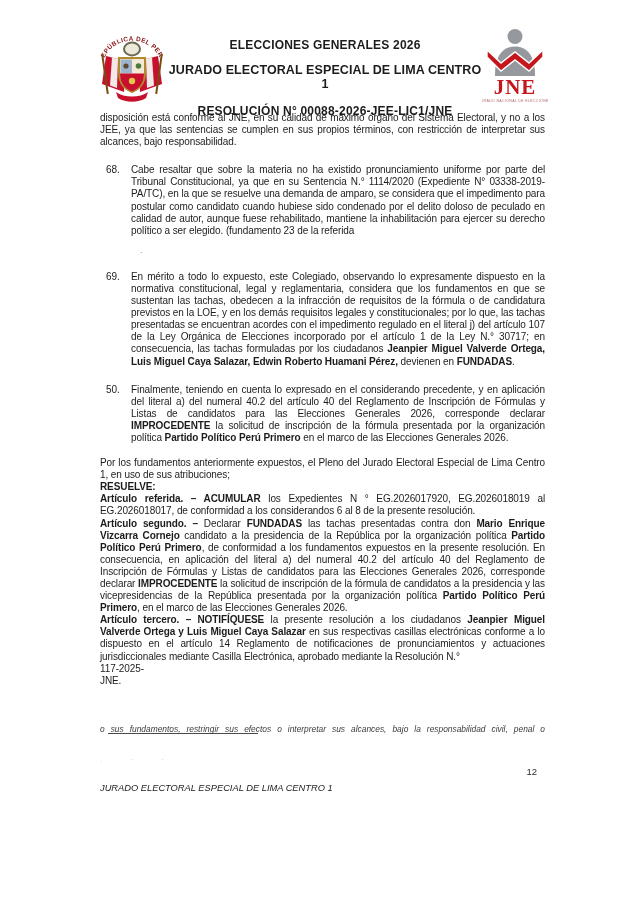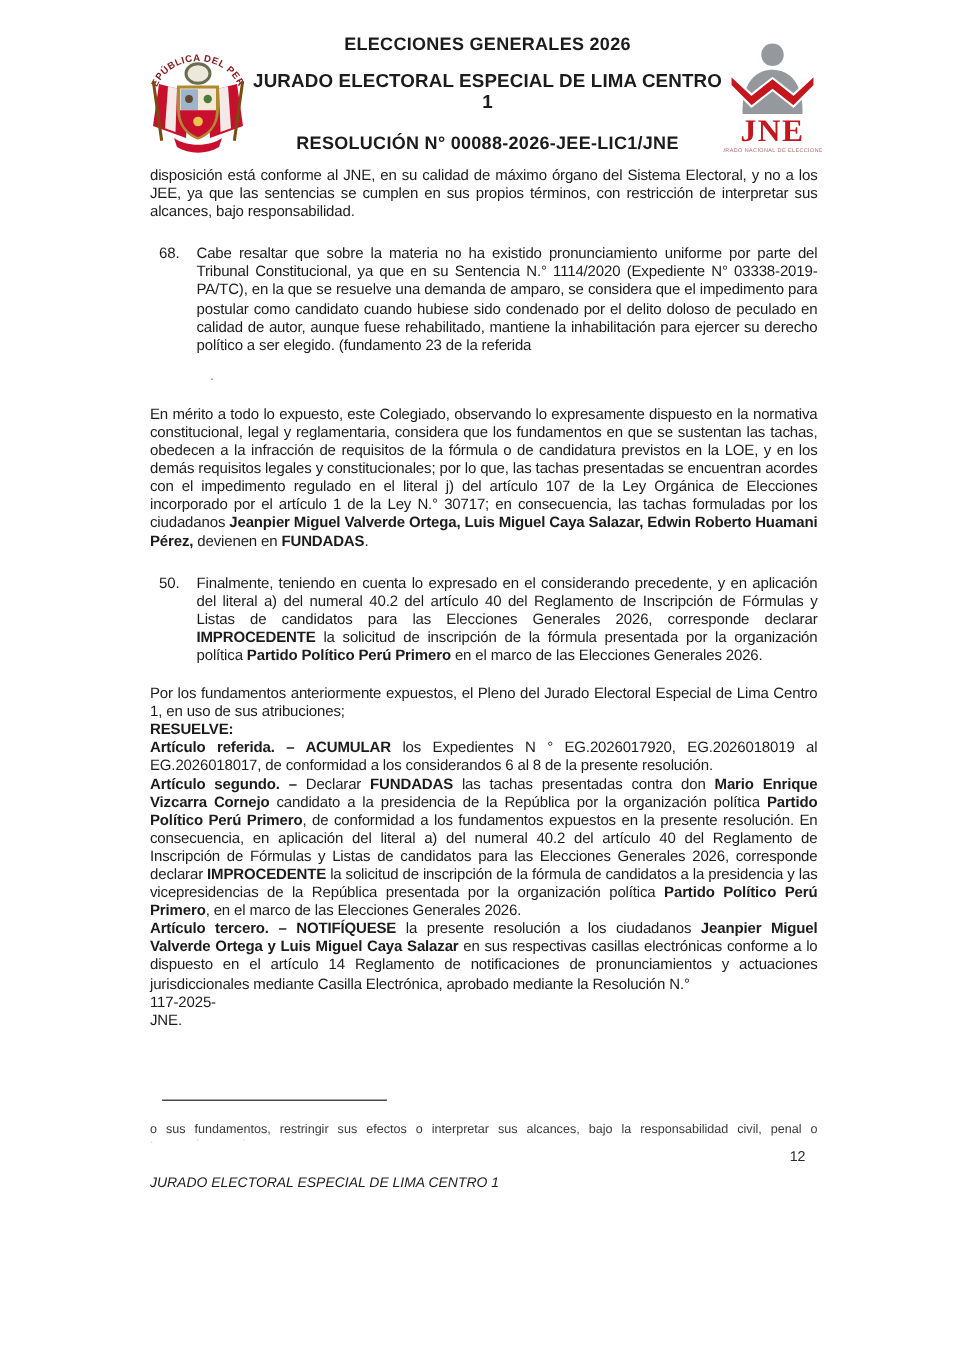--- a/index.html
+++ b/index.html
@@ -3,44 +3,44 @@
 <meta charset="utf-8">
 <style>
   html,body{margin:0;padding:0;background:#ffffff;}
   .page{
     position:relative;width:640px;height:905px;background:#ffffff;overflow:hidden;
     font-family:"Liberation Sans",sans-serif;color:#1c1c1c;
   }
   
   .coat{position:absolute;left:96px;top:26px;}
   .jne{position:absolute;left:482px;top:28px;}
-  .titles{position:absolute;left:166px;top:22px;width:318px;text-align:center;}
+  .titles{position:absolute;left:166px;top:38px;width:318px;text-align:center;}
   .title-l1{font-size:12px;font-weight:bold;letter-spacing:.2px;margin-bottom:11px;}
   .title-l2{font-size:12.5px;font-weight:bold;letter-spacing:.1px;margin-bottom:13px;}
   .title-l3{font-size:12px;font-weight:bold;letter-spacing:.2px;}
   
   .body{
     position:absolute;left:100px;top:112px;width:445px;
     font-size:10px;line-height:12.1px;letter-spacing:-0.1px;text-align:justify;
   }
   .body p{margin:0;}
   .indented{margin-left:37px;}
   .para{margin-bottom:13px;}
   .li{display:flex;margin-bottom:13px;margin-top:16px;}
   .li .num{flex:none;width:31px;padding-left:6px;box-sizing:border-box;}
   .li .txt{flex:1;}
   .stray-dot{color:#8a8a8a;margin:-4px 0 5px 40px;font-size:9px;line-height:9px;}
   .bold{font-weight:bold;}
   .resuelve{font-weight:bold;margin-bottom:12px;}
   
   .fn-sep{position:absolute;left:108px;top:733px;width:150px;border-top:1.2px solid #4a4a4a;}
   .footnote{
-    position:absolute;left:100px;top:739px;width:445px;
+    position:absolute;left:100px;top:716px;width:445px;
     font-size:8.4px;line-height:10px;color:#3a3a3a;
-    text-align:justify;text-align-last:justify;
+    text-align:justify;text-align-last:justify;font-style:italic;
   }
   .ghost-line{
     position:absolute;left:100px;top:755px;width:300px;
     font-size:8px;color:#9a9a9a;opacity:.45;word-spacing:26px;
   }
   .page-number{
     position:absolute;right:103px;top:766px;font-size:9.5px;color:#2a2a2a;text-align:center;
   }
   .footer{
     position:absolute;left:100px;top:783px;width:445px;
@@ -109,20 +109,21 @@
     <p class="indented para"><span>disposición está conforme al JNE, en su calidad de máximo órgano del Sistema Electoral, y no a los JEE, ya que las sentencias se cumplen en sus propios términos, con restricción de interpretar sus alcances, bajo responsabilidad.</span></p>
 
     <div class="li">
       <span class="num">68.</span>
       <p class="txt"><span>Cabe resaltar que sobre la materia no ha existido pronunciamiento uniforme por parte del Tribunal Constitucional, ya que en su Sentencia N.° 1114/2020 (Expediente N° 03338-2019-PA/TC), en la que se resuelve una demanda de amparo, se considera que el impedimento para postular como candidato cuando hubiese sido condenado por el delito doloso de peculado en calidad de autor, aunque fuese rehabilitado, mantiene la inhabilitación para ejercer su derecho político a ser elegido. (fundamento 23 de la referida</span></p>
     </div>
 
     <div class="stray-dot">.</div>
 
     <div class="li">
+      <span class="num">69.</span>
       <p class="txt"><span>En mérito a todo lo expuesto, este Colegiado, observando lo expresamente dispuesto en la normativa constitucional, legal y reglamentaria, considera que los fundamentos en que se sustentan las tachas, obedecen a la infracción de requisitos de la fórmula o de candidatura previstos en la LOE, y en los demás requisitos legales y constitucionales; por lo que, las tachas presentadas se encuentran acordes con el impedimento regulado en el literal j) del artículo 107 de la Ley Orgánica de Elecciones incorporado por el artículo 1 de la Ley N.° 30717; en consecuencia, las tachas formuladas por los ciudadanos </span><span class="bold">Jeanpier Miguel Valverde  Ortega, Luis  Miguel Caya  Salazar, Edwin Roberto Huamani Pérez,</span><span> devienen en </span><span class="bold">FUNDADAS</span><span>.</span></p>
     </div>
 
     <div class="li">
       <span class="num">50.</span>
       <p class="txt"><span>Finalmente, teniendo en cuenta lo expresado en el considerando precedente, y en aplicación del literal a) del numeral 40.2 del artículo 40 del Reglamento de Inscripción de Fórmulas y Listas de candidatos para las Elecciones Generales 2026, corresponde declarar </span><span class="bold">IMPROCEDENTE</span><span> la solicitud de inscripción de la fórmula presentada por la organización política </span><span class="bold">Partido Político Perú Primero</span><span> en el marco de las Elecciones Generales 2026.</span></p>
     </div>
 
     <p class="para"><span>Por los fundamentos anteriormente expuestos, el Pleno del Jurado Electoral Especial de Lima Centro 1, en uso de sus atribuciones;</span></p>
 

